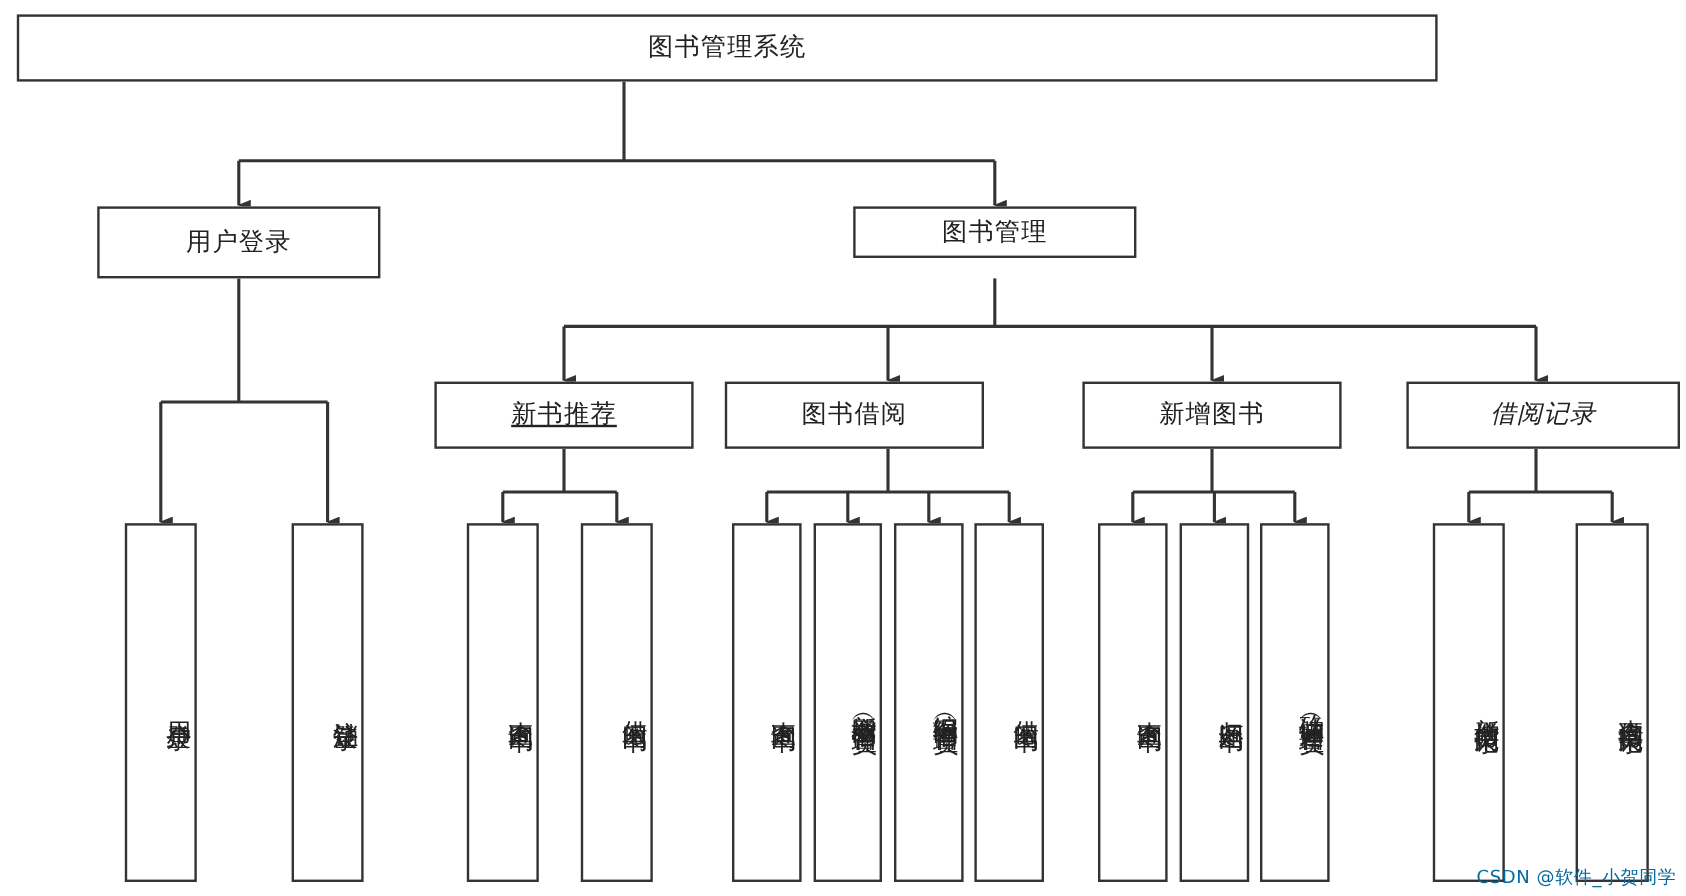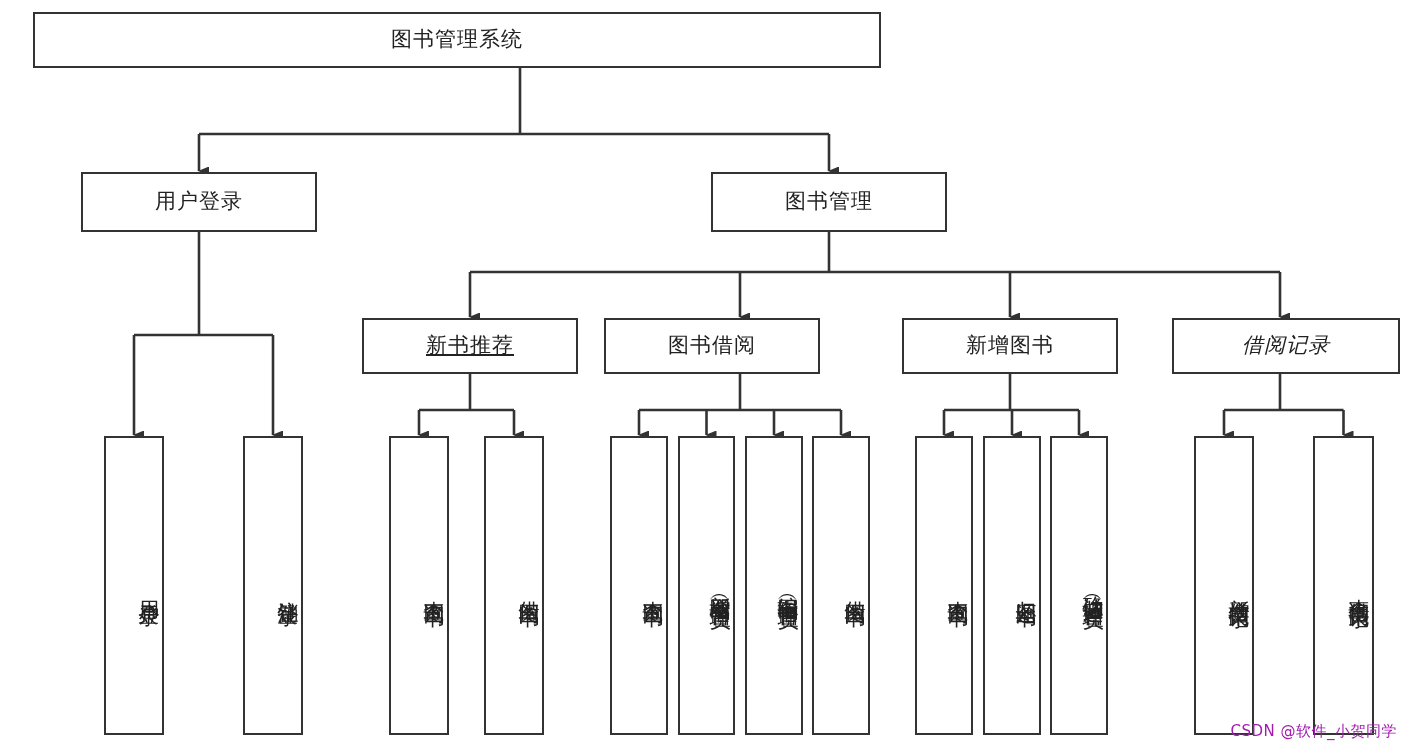--- a/index.html
+++ b/index.html
@@ -55,21 +55,21 @@
   .node.v .vtext {
     writing-mode: vertical-rl;
     text-orientation: upright;
     white-space: nowrap;
   }
   #watermark {
     position: absolute;
     right: 8px;
     bottom: 6px;
     font-size: 15px;
-    color: #a21caf;
+    color: #0369a1;
     letter-spacing: 0.5px;
     white-space: nowrap;
     font-family: "DejaVu Sans", "Liberation Sans", sans-serif;
   }
 </style>
 </head>
 <body>
 
 <div id="canvas">
 
@@ -110,27 +110,27 @@
         <path d="M 1012 410 L 1012 435" marker-end="url(#arrow)"></path>
         <path d="M 1079 410 L 1079 435" marker-end="url(#arrow)"></path>
         <path d="M 1280 374 L 1280 410"></path>
         <path d="M 1224 410 L 1343.5 410"></path>
         <path d="M 1224 410 L 1224 435" marker-end="url(#arrow)"></path>
         <path d="M 1343.5 410 L 1343.5 435" marker-end="url(#arrow)"></path>
       </g>
   </svg>
 
   <div id="nodes">
-      <div class="node h" style="left: 33px; top: 12px; width: 848px; height: 56px;">
+      <div class="node h" style="left: 14px; top: 12px; width: 1184px; height: 56px;">
         <span>图书管理系统</span>
       </div>
       <div class="node h" style="left: 81px; top: 172px; width: 236px; height: 60px;">
         <span>用户登录</span>
       </div>
-      <div class="node h" style="left: 711px; top: 172px; width: 236px; height: 60px;">
+      <div class="node h" style="left: 711px; top: 172px; width: 236px; height: 43px;">
         <span>图书管理</span>
       </div>
       <div class="node h" style="left: 362px; top: 318px; width: 216px; height: 56px; text-decoration: underline;">
         <span>新书推荐</span>
       </div>
       <div class="node h" style="left: 604px; top: 318px; width: 216px; height: 56px;">
         <span>图书借阅</span>
       </div>
       <div class="node h" style="left: 902px; top: 318px; width: 216px; height: 56px;">
         <span>新增图书</span>

